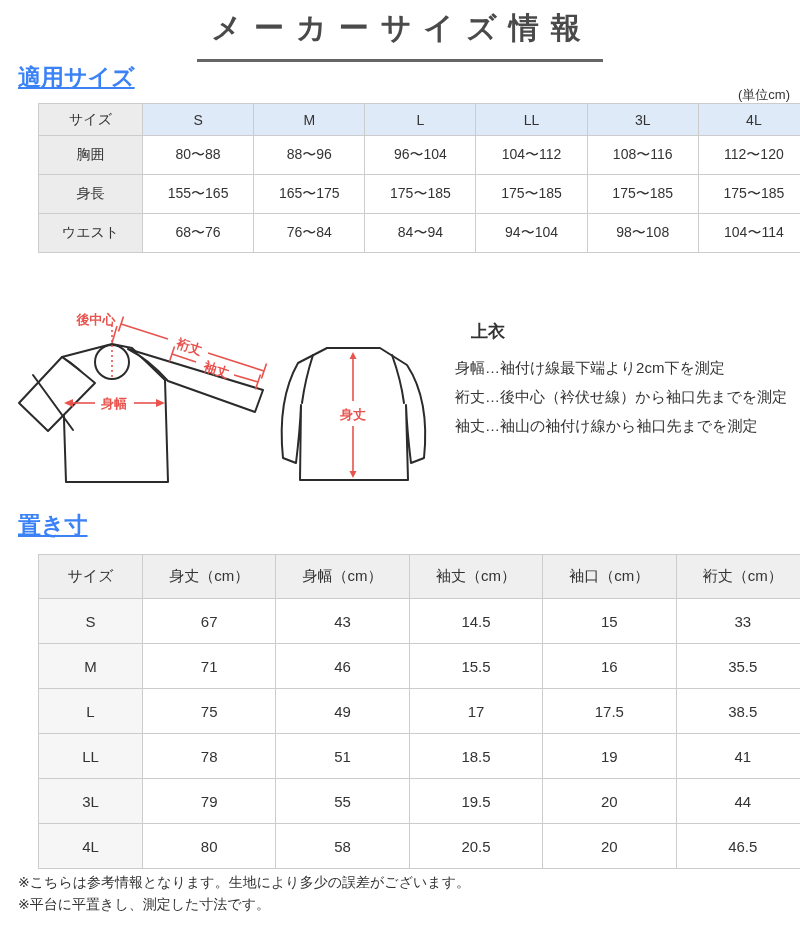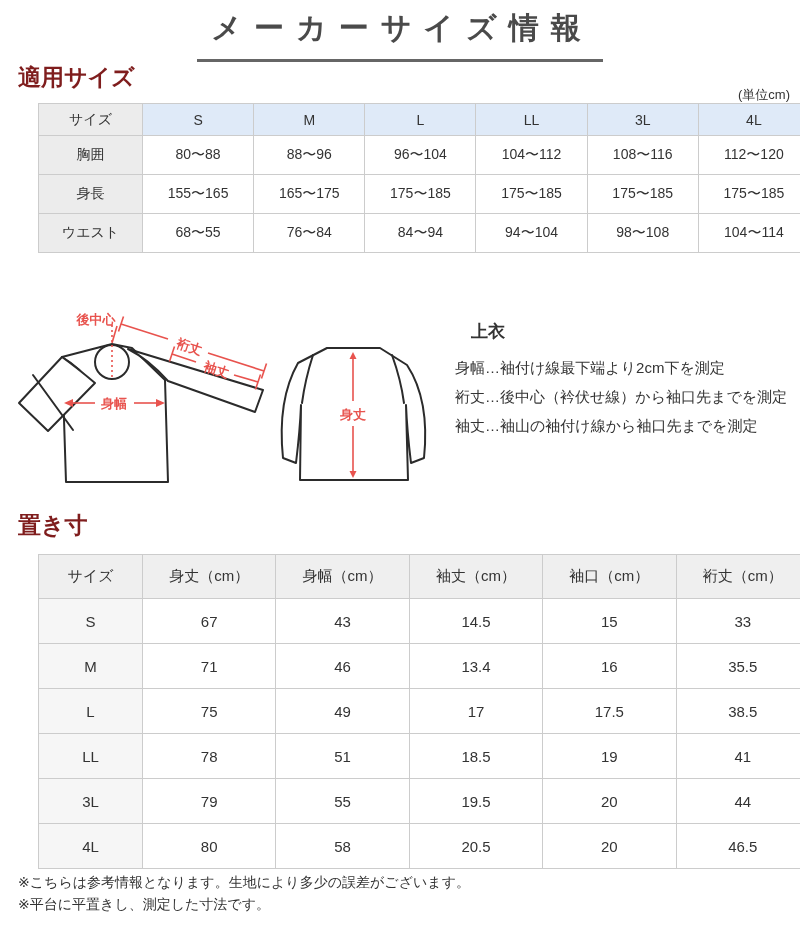--- a/index.html
+++ b/index.html
@@ -22,21 +22,21 @@
 
   
   .title-wrap{position:absolute;top:6px;left:0;width:800px;text-align:center;}
   .title{
     display:inline-block;margin:0;
     font-size:30px;font-weight:bold;letter-spacing:12px;color:#4a4a4a;
     border-bottom:3px solid #666;padding:2px 10px 10px 14px;
   }
 
   
-  .sec-heading{position:absolute;left:18px;margin:0;font-size:23px;font-weight:bold;color:#7f1d1d;}
+  .sec-heading{position:absolute;left:18px;margin:0;font-size:23px;font-weight:bold;color:#3b82f6;text-decoration:underline;}
   .h-applicable{top:62px;}
   .h-flat{top:510px;}
   .unit-note{position:absolute;top:86px;right:10px;font-size:13px;color:#333;}
 
   
   table.tbl{position:absolute;left:18px;border-collapse:collapse;table-layout:fixed;width:772px;background:#fff;margin-left:20px;}
   .tbl1{top:103px;}
   .tbl2{top:554px;}
   .tbl th,.tbl td{border:1px solid var(--border);text-align:center;vertical-align:middle;font-weight:normal;color:var(--ink);padding:0;}
   .tbl1 th,.tbl1 td{font-size:14px;height:38px;}
@@ -110,21 +110,21 @@
           <th class="rowlab">身長</th>
           <td>155〜165</td>
           <td>165〜175</td>
           <td>175〜185</td>
           <td>175〜185</td>
           <td>175〜185</td>
           <td>175〜185</td>
         </tr>
         <tr>
           <th class="rowlab">ウエスト</th>
-          <td>68〜55</td>
+          <td>68〜76</td>
           <td>76〜84</td>
           <td>84〜94</td>
           <td>94〜104</td>
           <td>98〜108</td>
           <td>104〜114</td>
         </tr>
       </tbody>
   </table>
 
   <svg class="diagram-svg" width="445" height="210" viewBox="0 0 445 210" xmlns="http://www.w3.org/2000/svg">
@@ -211,21 +211,21 @@
           <td>67</td>
           <td>43</td>
           <td>14.5</td>
           <td>15</td>
           <td>33</td>
         </tr>
         <tr>
           <th class="rowlab">M</th>
           <td>71</td>
           <td>46</td>
-          <td>13.4</td>
+          <td>15.5</td>
           <td>16</td>
           <td>35.5</td>
         </tr>
         <tr>
           <th class="rowlab">L</th>
           <td>75</td>
           <td>49</td>
           <td>17</td>
           <td>17.5</td>
           <td>38.5</td>

